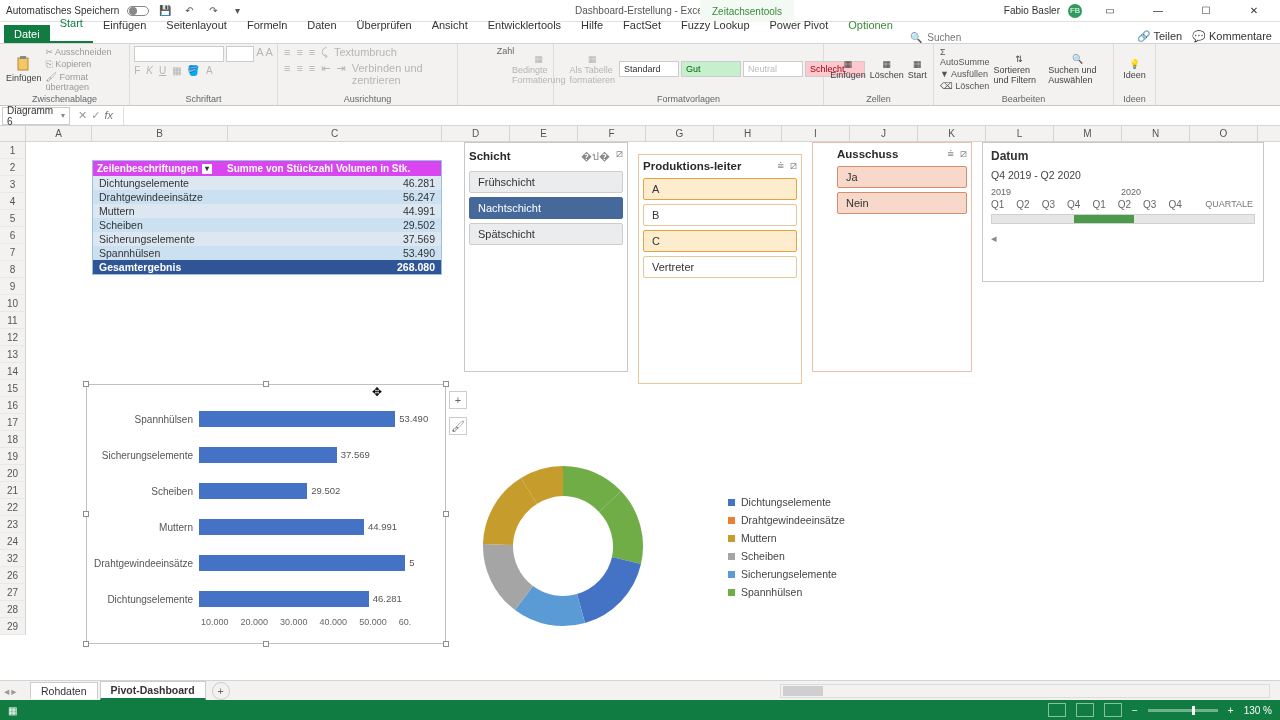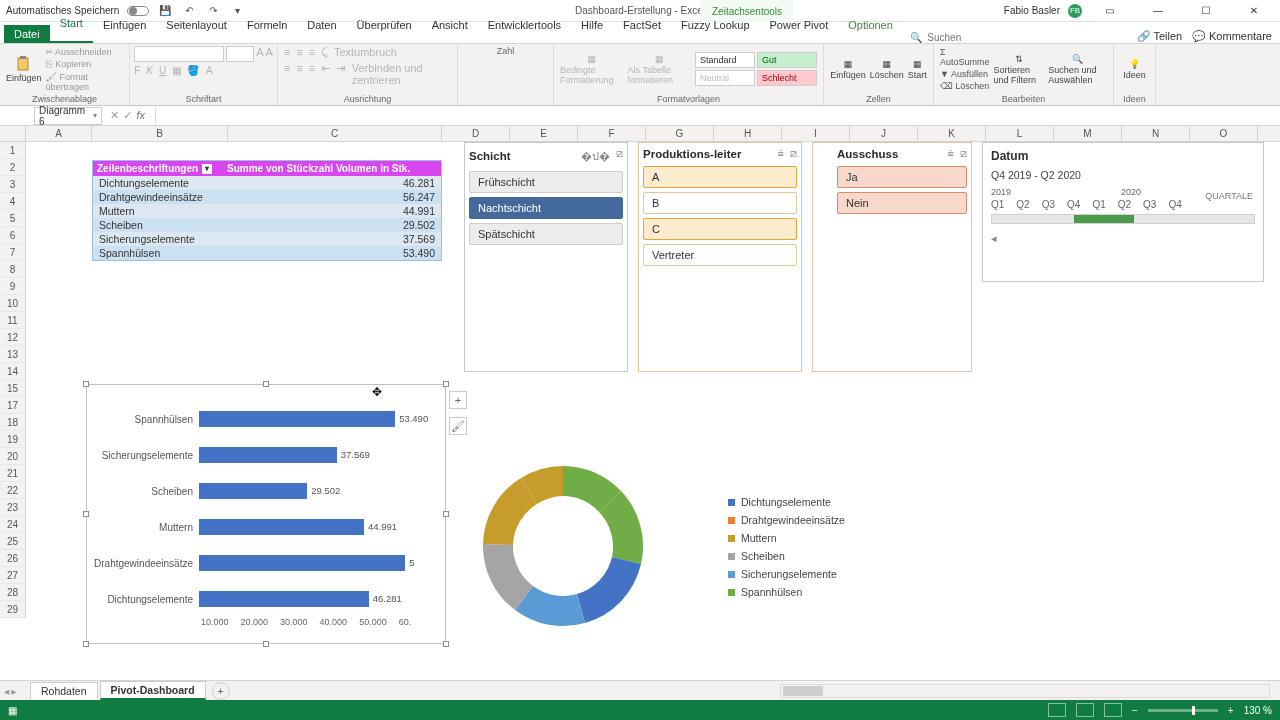--- a/index.html
+++ b/index.html
@@ -37,21 +37,21 @@
 .mini-row { display: flex; flex-direction: column; gap: 2px; font-size: 9px; color: #999; }
 .fontbox, .numbox { border: 1px solid #ccc; background: #fff; height: 16px; font-size: 9px; color: #bbb; display: flex; align-items: center; padding: 0 4px; }
 .icon16 { width: 16px; height: 16px; }
 .style-cell { width: 60px; height: 16px; border: 1px solid #ccc; font-size: 9px; display: flex; align-items: center; padding: 0 4px; }
 .style-cell.std { background: #fff; }
 .style-cell.gut { background: #c6efce; color: #006100; }
 .style-cell.neu { background: #fff; color: #bbb; }
 .style-cell.sch { background: #ffc7ce; color: #9c0006; }
 
 
-.formula-row { height: 20px; display: flex; align-items: center; border-bottom: 1px solid #d4d4d4; padding-left: 32px; }
+.formula-row { height: 20px; display: flex; align-items: center; border-bottom: 1px solid #d4d4d4; }
 .namebox { width: 68px; height: 18px; border: 1px solid #ccc; margin: 0 2px; font-size: 10px; padding: 0 4px; display: flex; align-items: center; justify-content: space-between; }
 .namebox .dd { color: #888; font-size: 8px; }
 .fx-btns { display: flex; gap: 4px; margin: 0 6px; color: #999; }
 .fx-label { font-style: italic; color: #777; margin-right: 4px; }
 .fbar { flex: 1; height: 18px; border-left: 1px solid #ddd; }
 
 
 .grid-wrap { position: relative; }
 .colheads { display: flex; height: 16px; background: #f3f2f1; border-bottom: 1px solid #d4d4d4; }
 .corner { width: 26px; border-right: 1px solid #d4d4d4; }
@@ -72,38 +72,38 @@
 .pivot-row.alt { background: #cbe0f0; }
 .pivot-row .pc1 { flex: 0 0 180px; padding: 1px 6px; }
 .pivot-row .pc2 { flex: 1; padding: 1px 6px; text-align: right; }
 .pivot-total { display: flex; background: #2f5597; color: #fff; font-weight: 600; font-size: 10.5px; }
 .pivot-total .pc1 { flex: 0 0 180px; padding: 1px 6px; }
 .pivot-total .pc2 { flex: 1; padding: 1px 6px; text-align: right; }
 
 
 .slicer { position: absolute; background: #fff; border: 1px solid #c8c8c8; padding: 4px; }
 .slicer.s1 { left: 464px; top: 16px; width: 164px; height: 230px; }
-.slicer.s2 { left: 638px; top: 16px; width: 164px; height: 230px; border-color: #e8c89a; }
+.slicer.s2 { left: 638px; top: 28px; width: 164px; height: 230px; border-color: #e8c89a; }
 .slicer.s3 { left: 812px; top: 16px; width: 160px; height: 230px; border-color: #e8c0b0; padding-left: 24px; }
 .slicer-head { display: flex; justify-content: space-between; align-items: center; margin-bottom: 6px; }
 .slicer-head .title { font-size: 11.5px; font-weight: 600; color: #2a2a2a; }
 .slicer-head .icons { display: flex; gap: 6px; color: #888; }
 .s-item { height: 22px; border: 1px solid #ccc; border-radius: 2px; margin-bottom: 4px; padding: 0 8px; display: flex; align-items: center; font-size: 11px; }
 .s1 .s-item.sel { background: #46699c; color: #fff; border-color: #46699c; }
 .s1 .s-item { background: #eaecee; }
 .s2 .s-item { background: #fff; border-color: #e3c79c; }
 .s2 .s-item.sel { background: #fdedce; border-color: #e3a43c; }
 .s3 .s-item { background: #fff; border-color: #e3b8a8; text-align: right; }
 .s3 .s-item.sel { background: #f7d8ca; border-color: #d88c6a; }
 
 
 .timeline { position: absolute; left: 982px; top: 16px; width: 282px; height: 140px; border: 1px solid #c8c8c8; background: #fff; padding: 6px 8px; }
 .timeline .tl-title { font-size: 12px; font-weight: 600; margin-bottom: 6px; }
 .timeline .tl-range { font-size: 10.5px; color: #444; margin-bottom: 6px; }
-.timeline .tl-unit { position: absolute; right: 10px; top: 48px; font-size: 9px; color: #777; }
+.timeline .tl-unit { position: absolute; right: 10px; top: 56px; font-size: 9px; color: #777; }
 .tl-years { display: flex; gap: 110px; font-size: 9px; color: #666; margin-bottom: 2px; }
 .tl-quarters { display: flex; gap: 12px; font-size: 10px; color: #666; margin-bottom: 4px; }
 .tl-bar { height: 10px; background: #e6e6e6; position: relative; border: 1px solid #d0d0d0; }
 .tl-sel { position: absolute; left: 82px; width: 60px; height: 8px; background: #4c9a4c; top: 0; }
 
 
 .barchart { position: absolute; left: 86px; top: 258px; width: 360px; height: 260px; border: 1px solid #c0c0c0; background: #fff; }
 .barchart .handle { position: absolute; width: 6px; height: 6px; border: 1px solid #8f8f8f; background: #fff; }
 .h-tl { left: -4px; top: -4px; } .h-tr { right: -4px; top: -4px; }
 .h-bl { left: -4px; bottom: -4px; } .h-br { right: -4px; bottom: -4px; }
@@ -254,21 +254,21 @@
   <div class="group" style="width:270px">
     <div class="controls">
       <div class="vbtn disabled">
           <span>▦</span>
           <span>Bedingte Formatierung</span>
         </div>
       <div class="vbtn disabled">
           <span>▦</span>
           <span>Als Tabelle formatieren</span>
         </div>
-      <div style="display:flex; flex-direction:column; gap:2px">
+      <div style="display:flex; flex-direction:row; gap:2px">
         <div style="display:flex; gap:2px">
           <div class="style-cell std">Standard</div>
           <div class="style-cell gut">Gut</div>
         </div>
         <div style="display:flex; gap:2px">
           <div class="style-cell neu">Neutral</div>
           <div class="style-cell sch">Schlecht</div>
         </div>
       </div>
     </div>
@@ -392,20 +392,23 @@
       <div class="row">
         <div class="rh">13</div>
       </div>
       <div class="row">
         <div class="rh">14</div>
       </div>
       <div class="row">
         <div class="rh">15</div>
       </div>
       <div class="row">
+        <div class="rh">16</div>
+      </div>
+      <div class="row">
         <div class="rh">17</div>
       </div>
       <div class="row">
         <div class="rh">18</div>
       </div>
       <div class="row">
         <div class="rh">19</div>
       </div>
       <div class="row">
         <div class="rh">20</div>
@@ -416,21 +419,21 @@
       <div class="row">
         <div class="rh">22</div>
       </div>
       <div class="row">
         <div class="rh">23</div>
       </div>
       <div class="row">
         <div class="rh">24</div>
       </div>
       <div class="row">
-        <div class="rh">25</div>
+        <div class="rh">32</div>
       </div>
       <div class="row">
         <div class="rh">26</div>
       </div>
       <div class="row">
         <div class="rh">27</div>
       </div>
       <div class="row">
         <div class="rh">28</div>
       </div>
@@ -466,20 +469,24 @@
         </div>
         <div class="pivot-row">
           <div class="pc1">Sicherungselemente</div>
           <div class="pc2">37.569</div>
         </div>
         <div class="pivot-row alt">
           <div class="pc1">Spannhülsen</div>
           <div class="pc2">53.490</div>
         </div>
       </div>
+    <div class="pivot-total">
+      <div class="pc1">Gesamtergebnis</div>
+      <div class="pc2">268.080</div>
+    </div>
   </div>
 
   <div class="slicer s1">
     <div class="slicer-head">
         <span class="title">Schicht</span>
         <span class="icons">
           <span>�ป�</span>
           <span>⧄</span>
         </span>
       </div>

